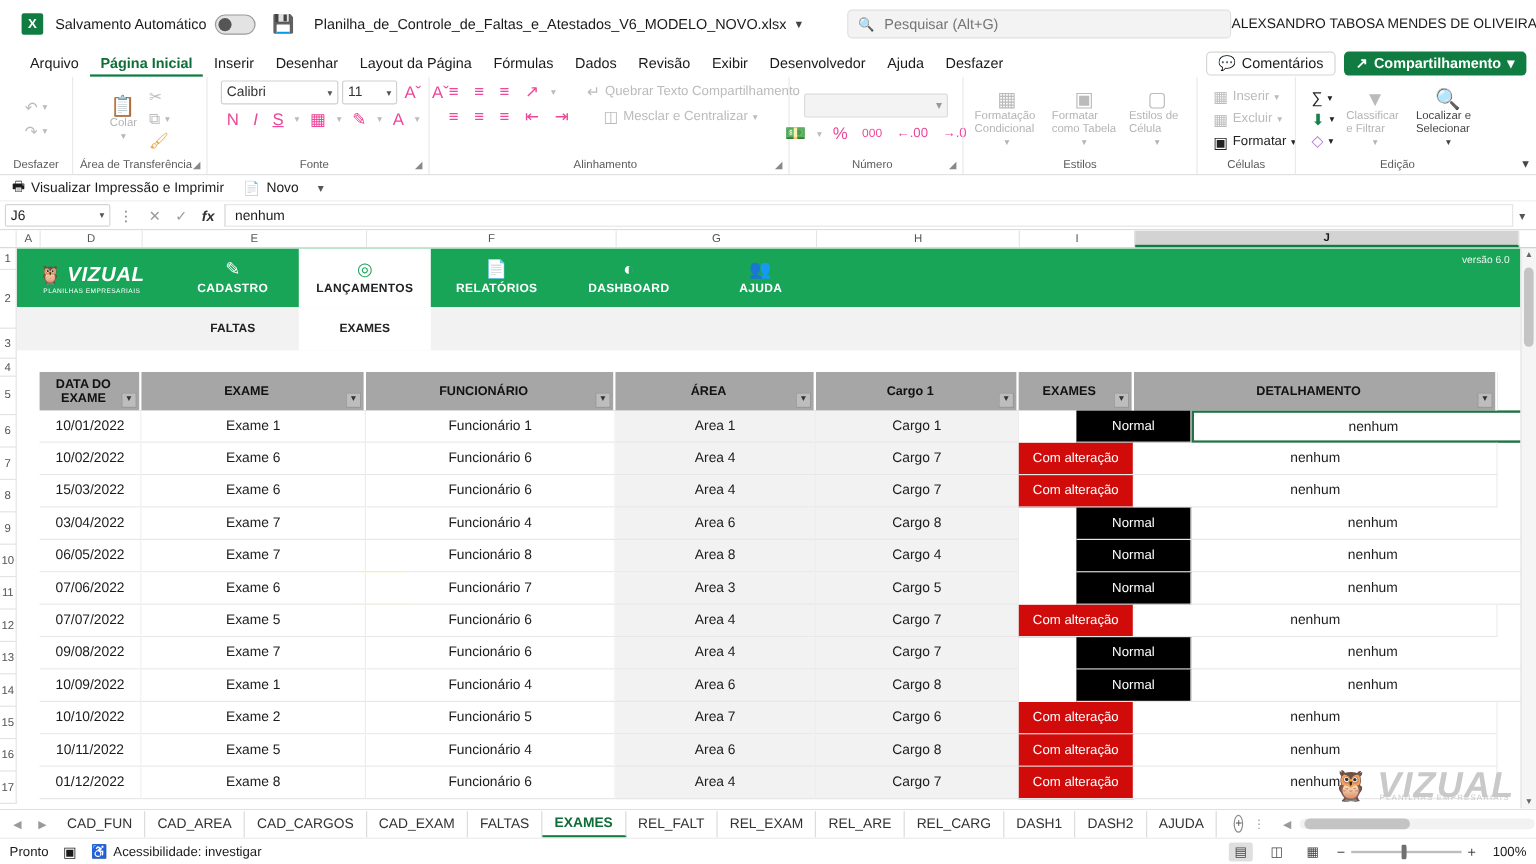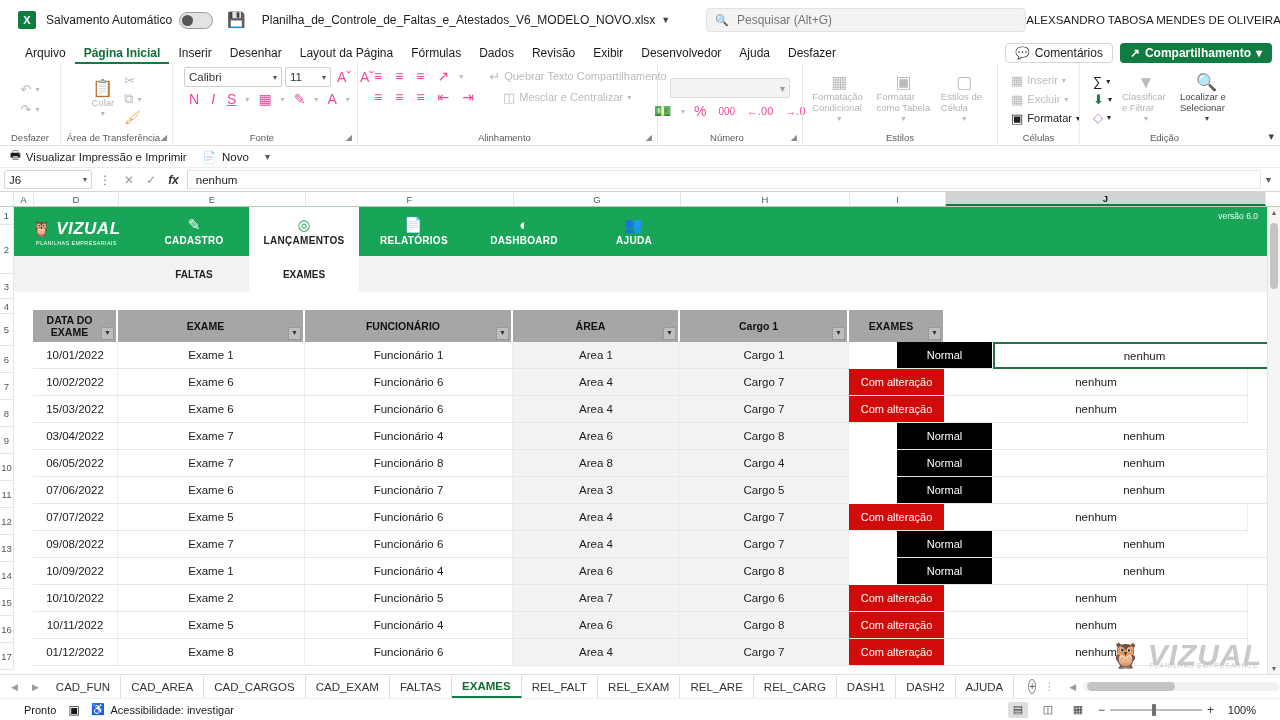--- a/index.html
+++ b/index.html
@@ -282,21 +282,21 @@
   }
   .hscroll .hthumb {
     position: absolute; left: 4px; top: 0; width: 88px; height: 9px;
     background: #c4c4c4; border-radius: 5px;
   }
   .grip { font-size: 10px; color: #9a9a9a; padding: 0 8px; }
 
   
   .statusbar {
     height: 22px; background: #fff; display: flex; align-items: center;
-    font-size: 11px; color: #1b1b1b; flex: none; padding: 0 24px; gap: 12px;
+    font-size: 11px; color: #1b1b1b; flex: none; padding: 0 8px; gap: 12px;
     border-top: 1px solid #ececec;
   }
   .sb-right { margin-left: auto; display: flex; align-items: center; gap: 10px; }
   .vmode {
     width: 20px; height: 16px; display: flex; align-items: center; justify-content: center;
     font-size: 11px; color: #444; border-radius: 2px;
   }
   .vmode.active { background: #dfdfdf; }
   .zslider { display: flex; align-items: center; gap: 5px; }
   .ztrack { width: 92px; height: 2px; background: #bdbdbd; position: relative; }
@@ -679,20 +679,24 @@
             <span class="filt">▼</span>
           </div>
           <div class="th c-cargo">
             <span>Cargo 1</span>
             <span class="filt">▼</span>
           </div>
           <div class="th c-status">
             <span>EXAMES</span>
             <span class="filt">▼</span>
           </div>
+          <div class="th c-det">
+            <span>DETALHAMENTO</span>
+            <span class="filt">▼</span>
+          </div>
         </div>
         <div id="rows-host">
             <div class="trow">
               <div class="td c-data">10/01/2022</div>
               <div class="td c-exame">Exame 1</div>
               <div class="td c-func">Funcionário 1</div>
               <div class="td c-area shade">Area 1</div>
               <div class="td c-cargo shade">Cargo 1</div>
               <div class="td c-status status st-normal">Normal</div>
               <div class="td c-det selected">nenhum</div>

